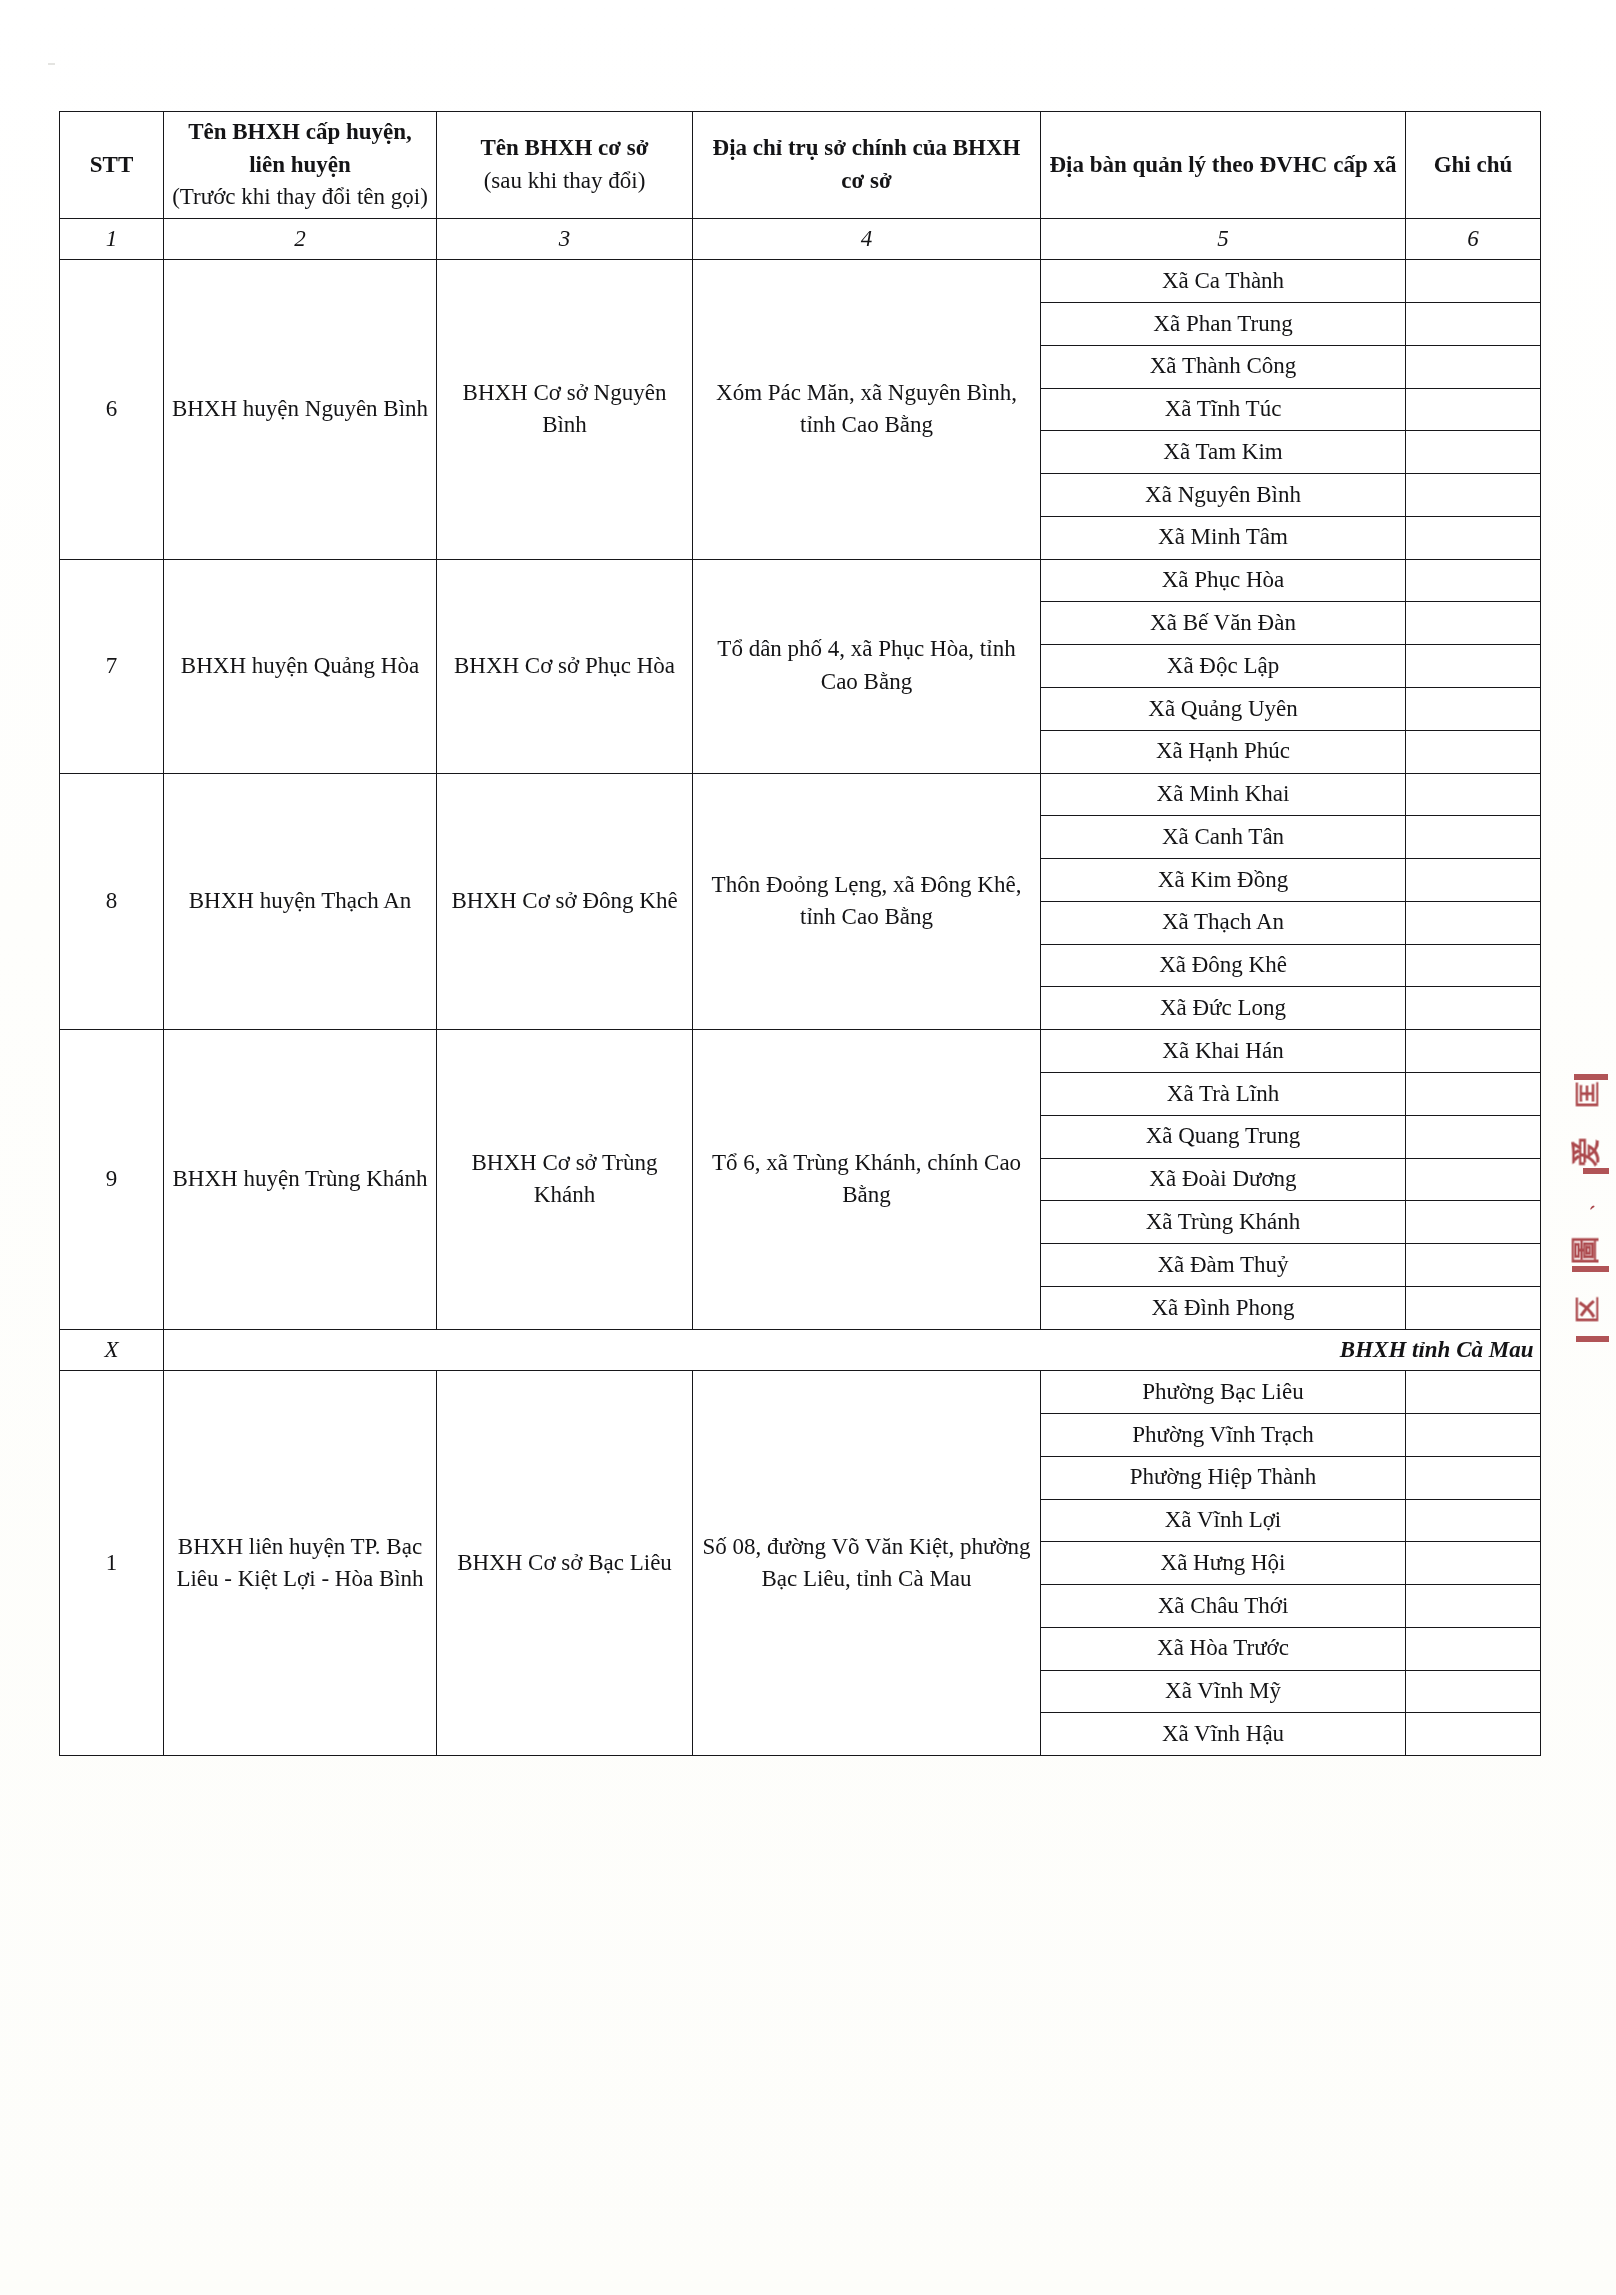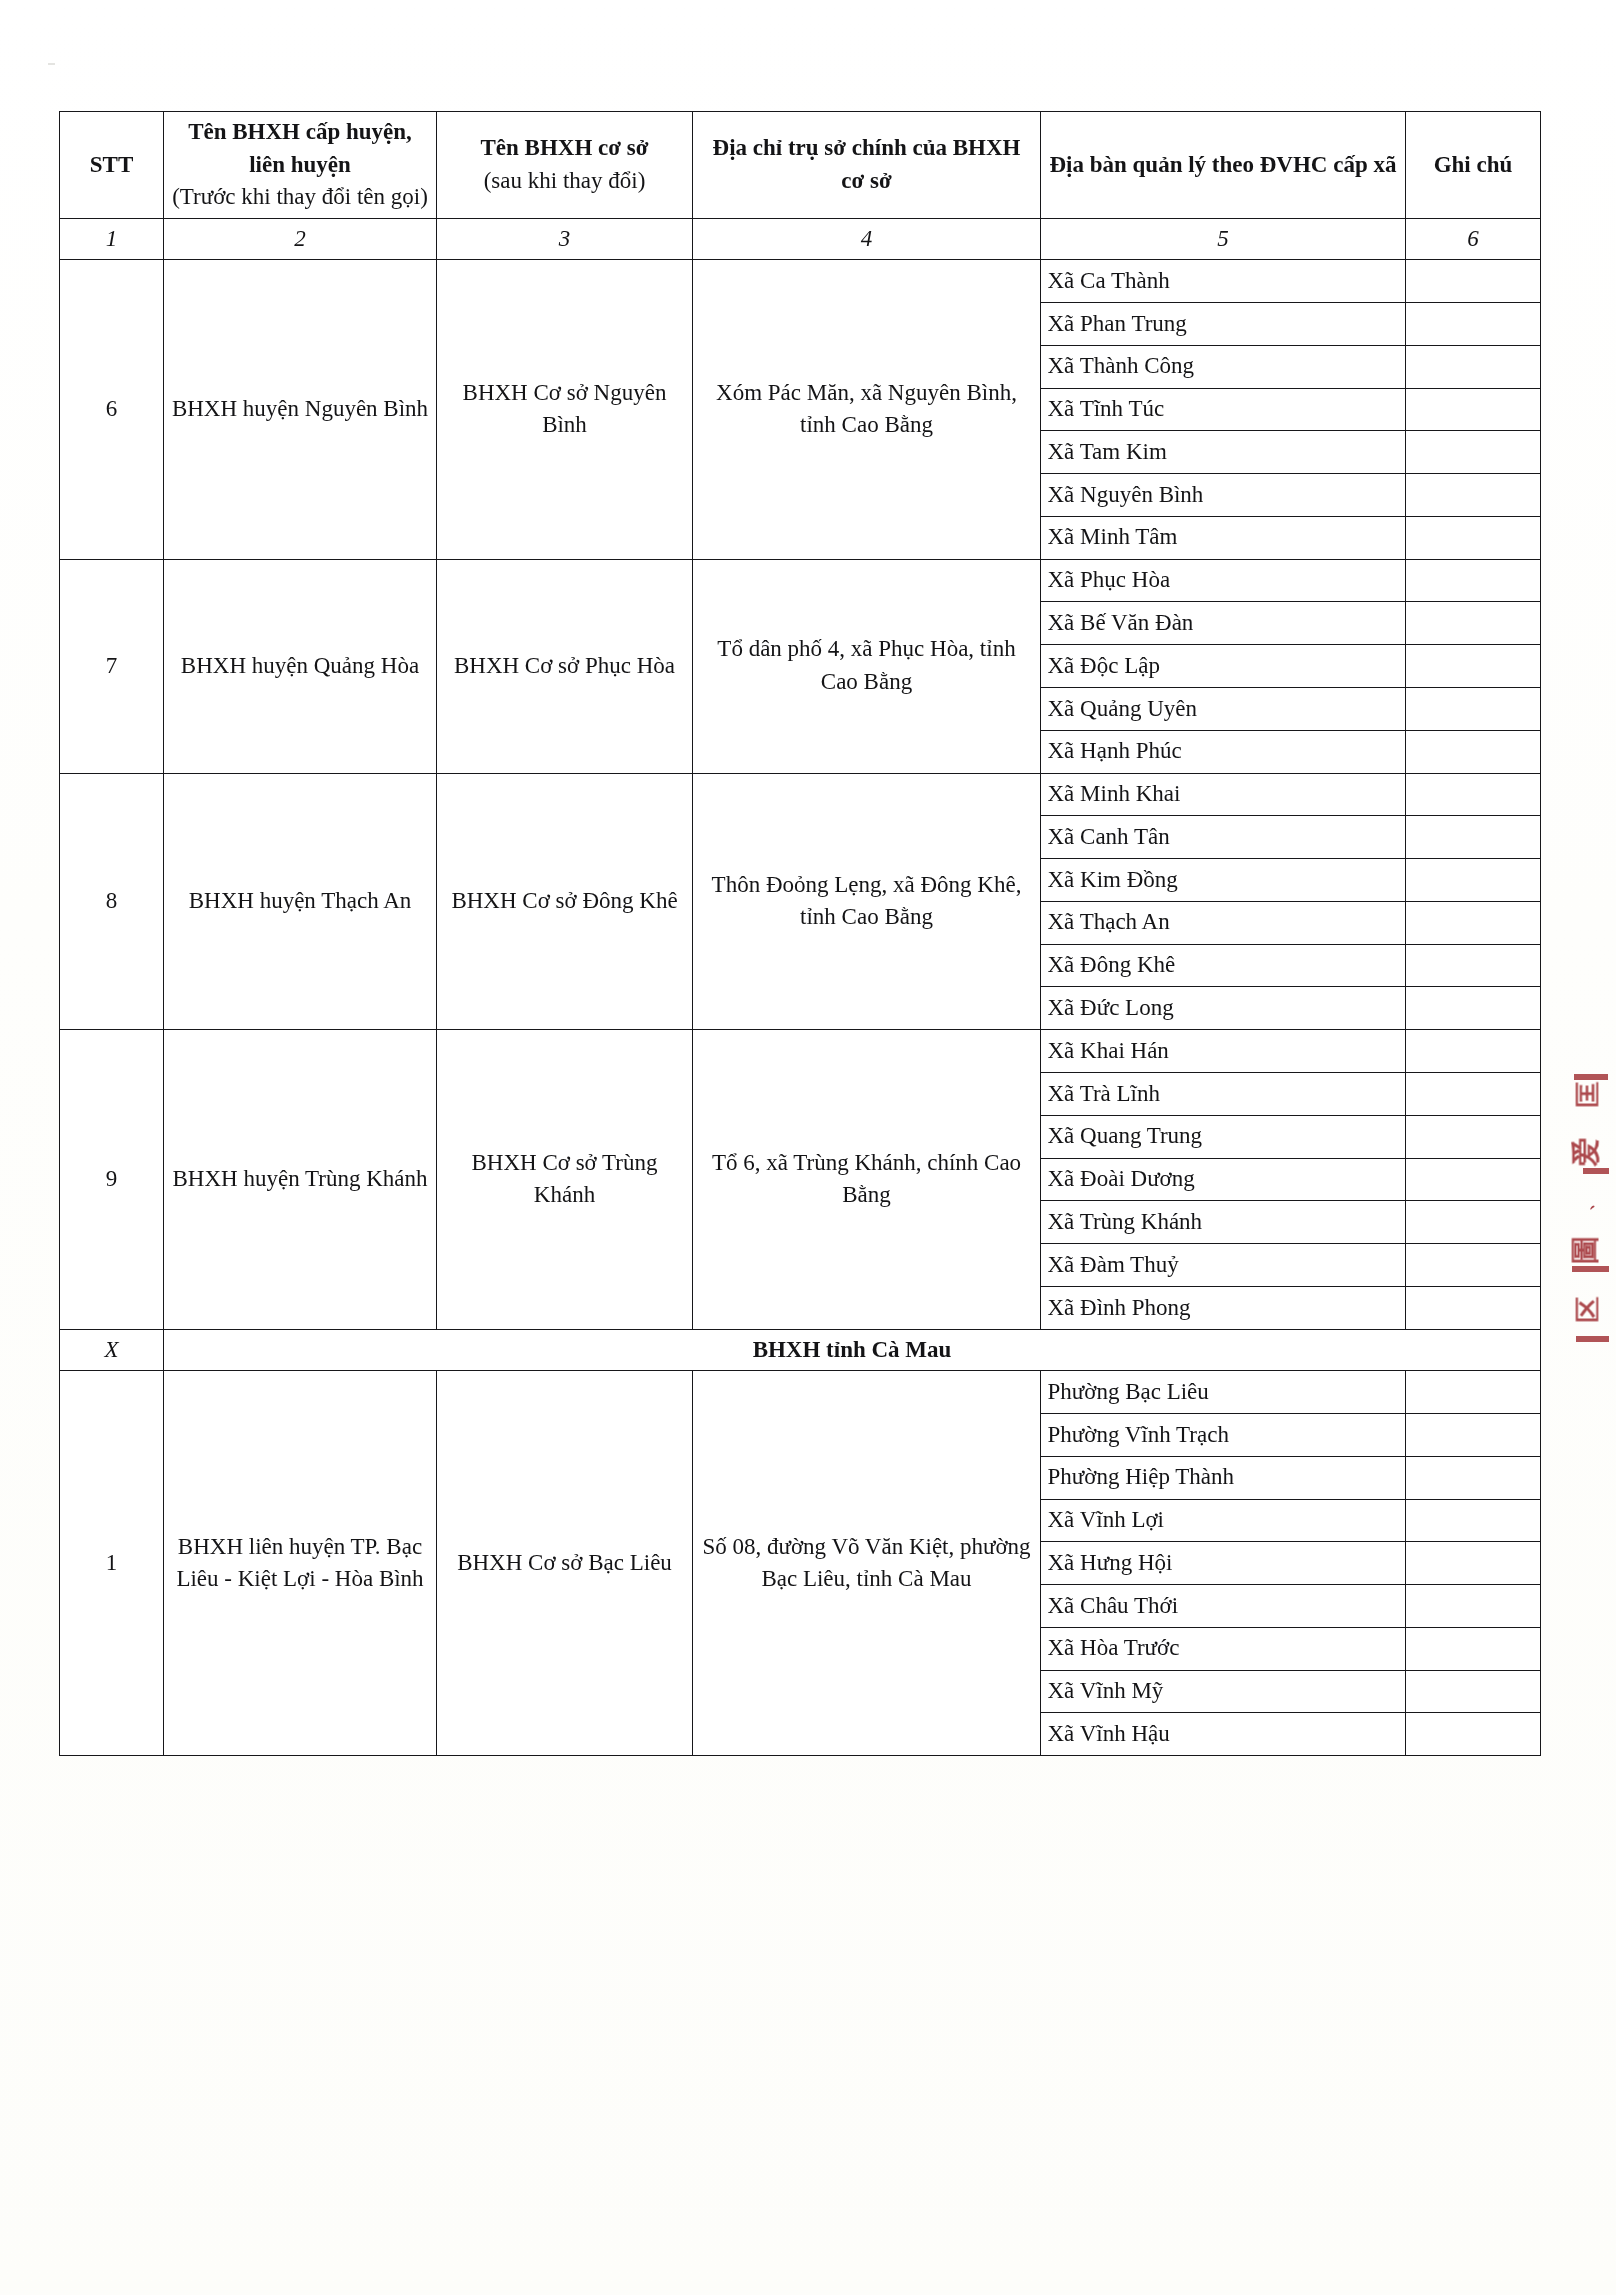--- a/index.html
+++ b/index.html
@@ -76,31 +76,32 @@
     padding: 6.5px 2.6px;
   }
   td.ctr {
     text-align: center;
   }
   td.stt {
     text-align: center;
     font-size: 23px;
   }
   td.ward {
-    text-align: left;
+    text-align: center;
     padding-left: 9px;
     font-size: 23px;
     height: 34px;
     margin-left: 6px;
   }
   td.note { }
   td.section {
     font-weight: bold;
+    font-style: italic;
     font-size: 24px;
-    text-align: center;
+    text-align: right;
     padding-left: 11.7px;
   }
   td.section-num {
     font-style: italic;
     font-weight: normal;
     text-align: center;
     font-size: 23px;
   }
   
   .seal {

